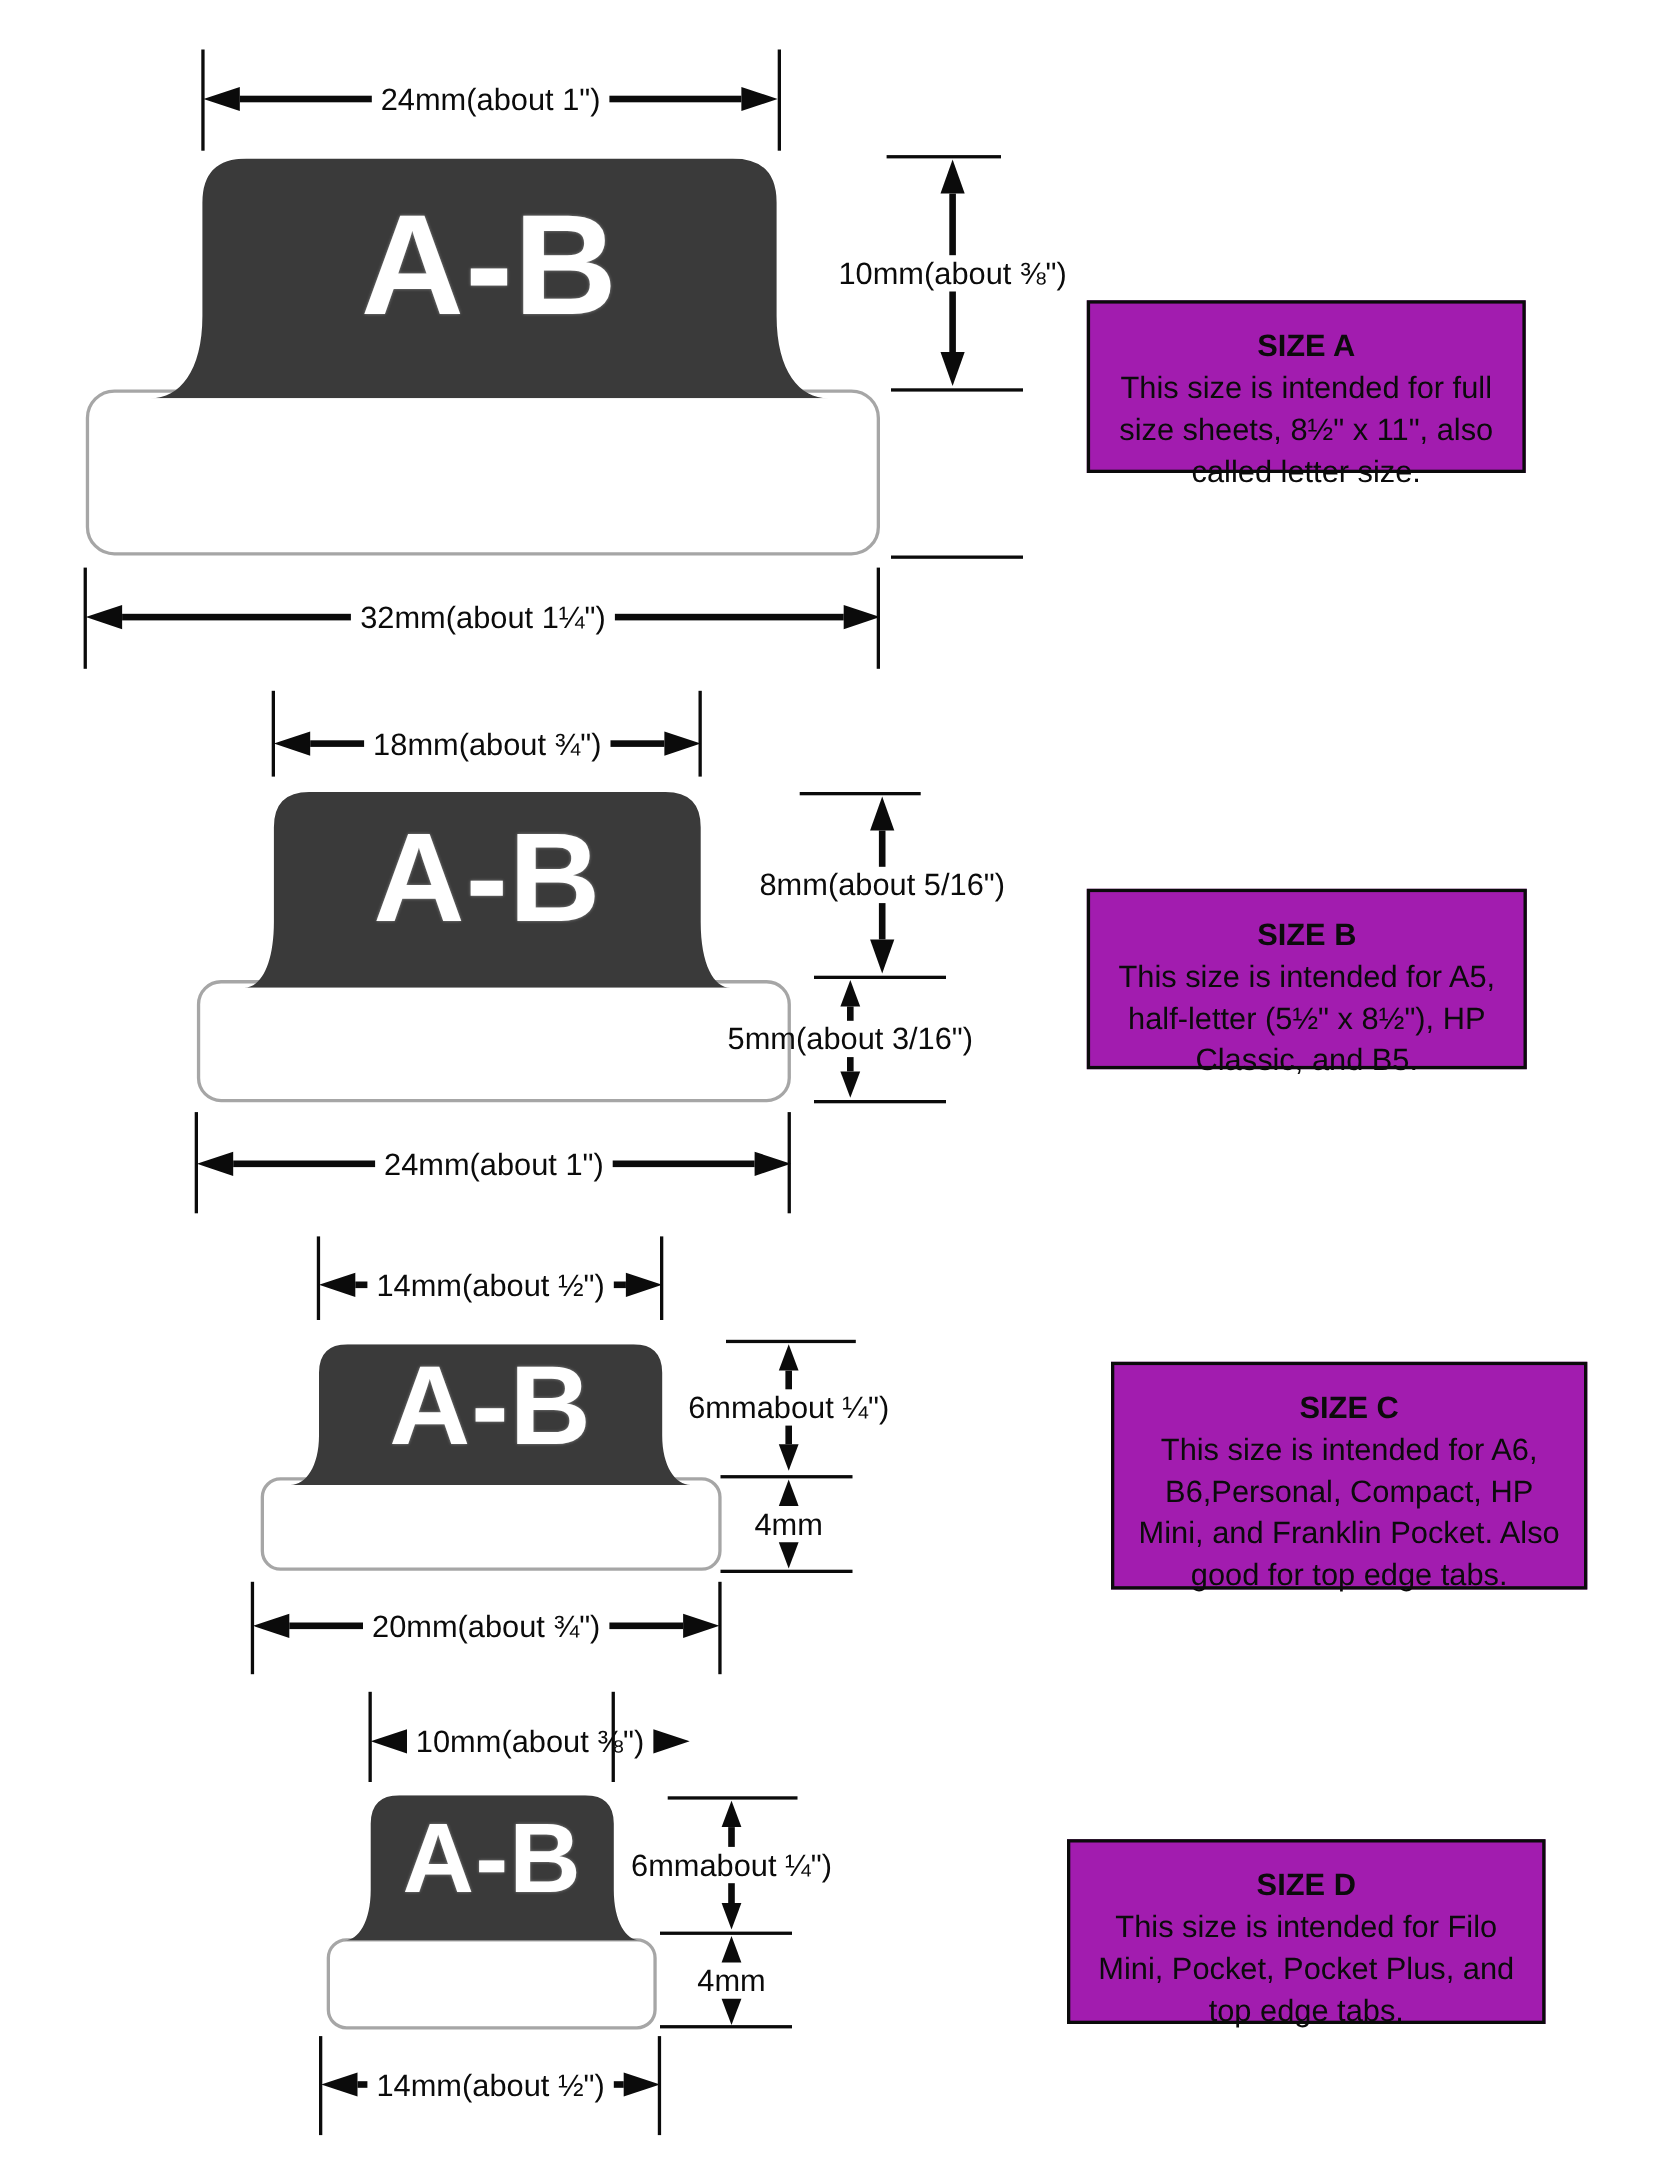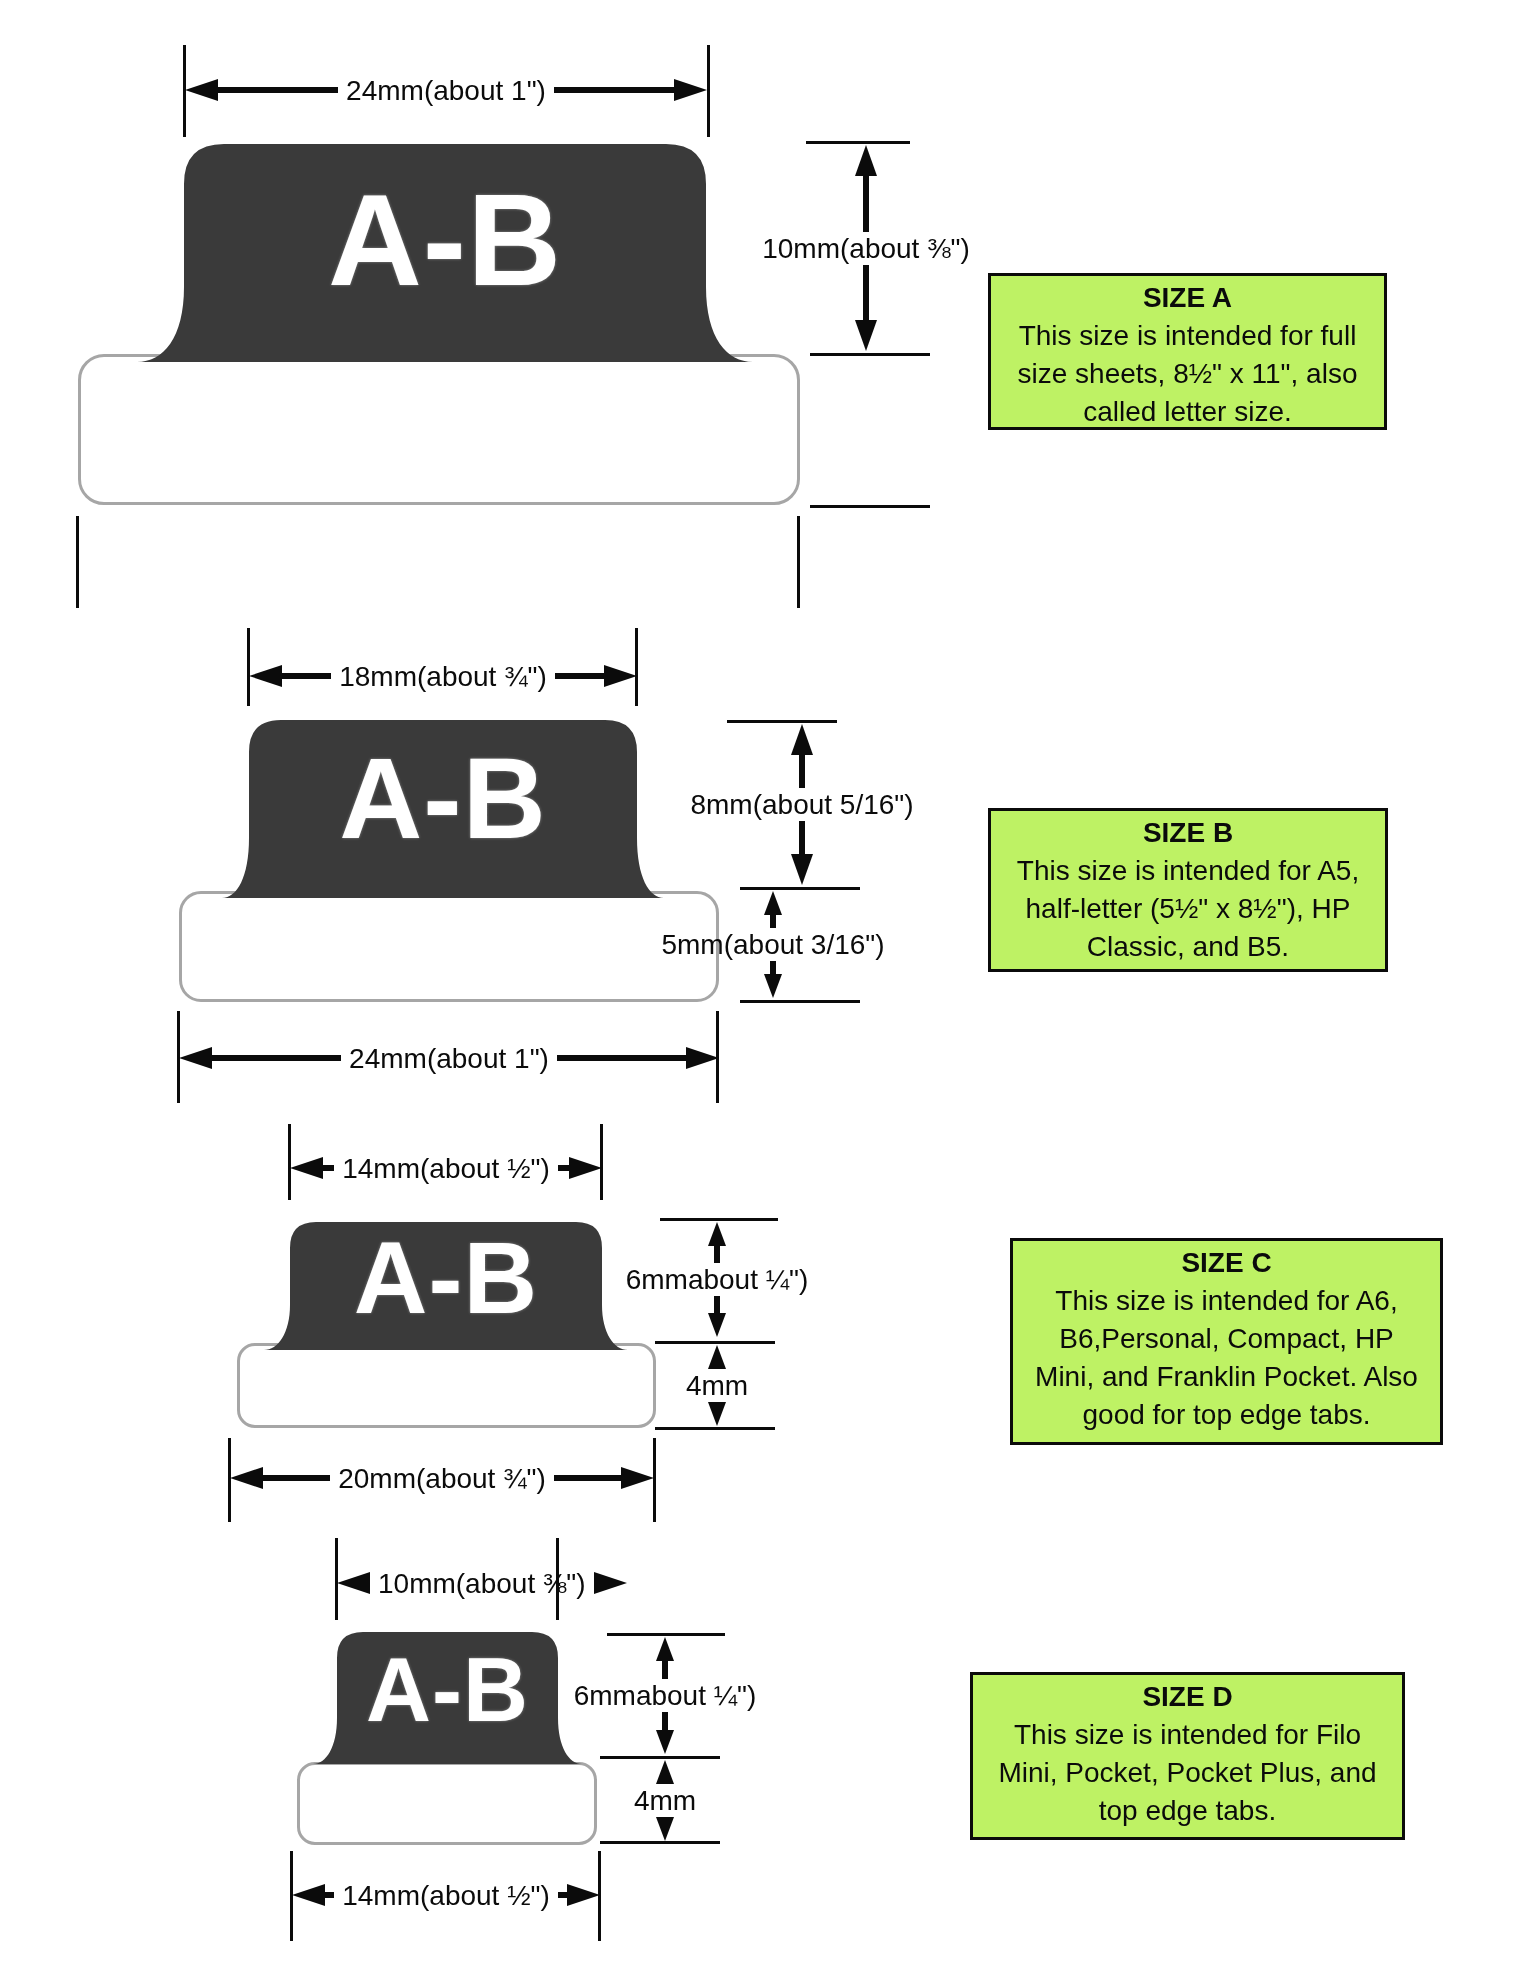--- a/index.html
+++ b/index.html
@@ -29,22 +29,22 @@
   .dim-label { display:flex; flex-direction:row; align-items:center; padding:0 8px;
                font-size:28px; line-height:29px; white-space:nowrap; text-align:center; }
   .vdim .dim-label { padding:2px 0; }
   
   .tab { position:absolute; color:var(--tab-fill,#3a3a3a); }
   .tab-label { position:absolute; display:flex; align-items:center; justify-content:center;
                color:var(--tab-text,#ffffff); font-weight:bold; letter-spacing:1px;
                text-shadow:0 0 3px rgba(255,255,255,.4);text-align:right; }
   .base { position:absolute; background:#ffffff; border:3px solid var(--base-border,#a6a6a6); box-sizing:border-box; }
   
-  .infobox { position:absolute; border:3px solid var(--line,#0b0b0b); box-sizing:border-box; background:#bef264;
-             text-align:center; font-size:28px; line-height:38px; padding-top:3px; }
+  .infobox { position:absolute; border:3px solid var(--line,#0b0b0b); box-sizing:border-box; background:#a21caf;
+             text-align:center; font-size:28px; line-height:38px; padding-top:20px; }
   .ib-title { font-weight:bold; }
 </style>
 </head>
 <body>
 
 <div class="canvas">
 
   <div class="tick tick-v" style="left:183px;top:45px;height:92px"></div>
   <div class="tick tick-v" style="left:707px;top:45px;height:92px"></div>
   <div class="hdim" style="left:185px;top:60px;width:522px;height:60px">
@@ -80,20 +80,30 @@
 
   <div class="infobox" style="left:988px;top:273px;width:399px;height:157px">
     <div class="ib-title">SIZE A</div>
     <div class="ib-line">This size is intended for full</div>
     <div class="ib-line">size sheets, 8½" x 11", also</div>
     <div class="ib-line">called letter size.</div>
   </div>
 
   <div class="tick tick-v" style="left:76px;top:516px;height:92px"></div>
   <div class="tick tick-v" style="left:797px;top:516px;height:92px"></div>
+  <div class="hdim" style="left:78px;top:531px;width:722px;height:60px">
+    <span class="ah ah-l"></span>
+    <span class="shaft-h"></span>
+    <span class="dim-label">
+      <span>32mm</span>
+      <span>(about 1¼")</span>
+    </span>
+    <span class="shaft-h"></span>
+    <span class="ah ah-r"></span>
+  </div>
 
   <div class="tick tick-v" style="left:247px;top:628px;height:78px"></div>
   <div class="tick tick-v" style="left:635px;top:628px;height:78px"></div>
   <div class="hdim" style="left:249px;top:646px;width:388px;height:60px">
     <span class="ah ah-l"></span>
     <span class="shaft-h"></span>
     <span class="dim-label">
       <span>18mm</span>
       <span>(about ¾")</span>
     </span>

